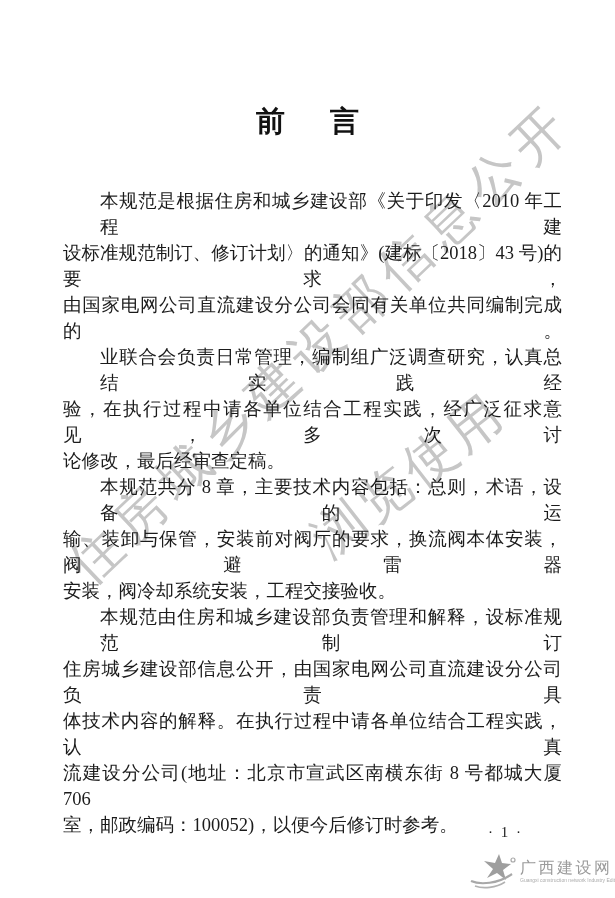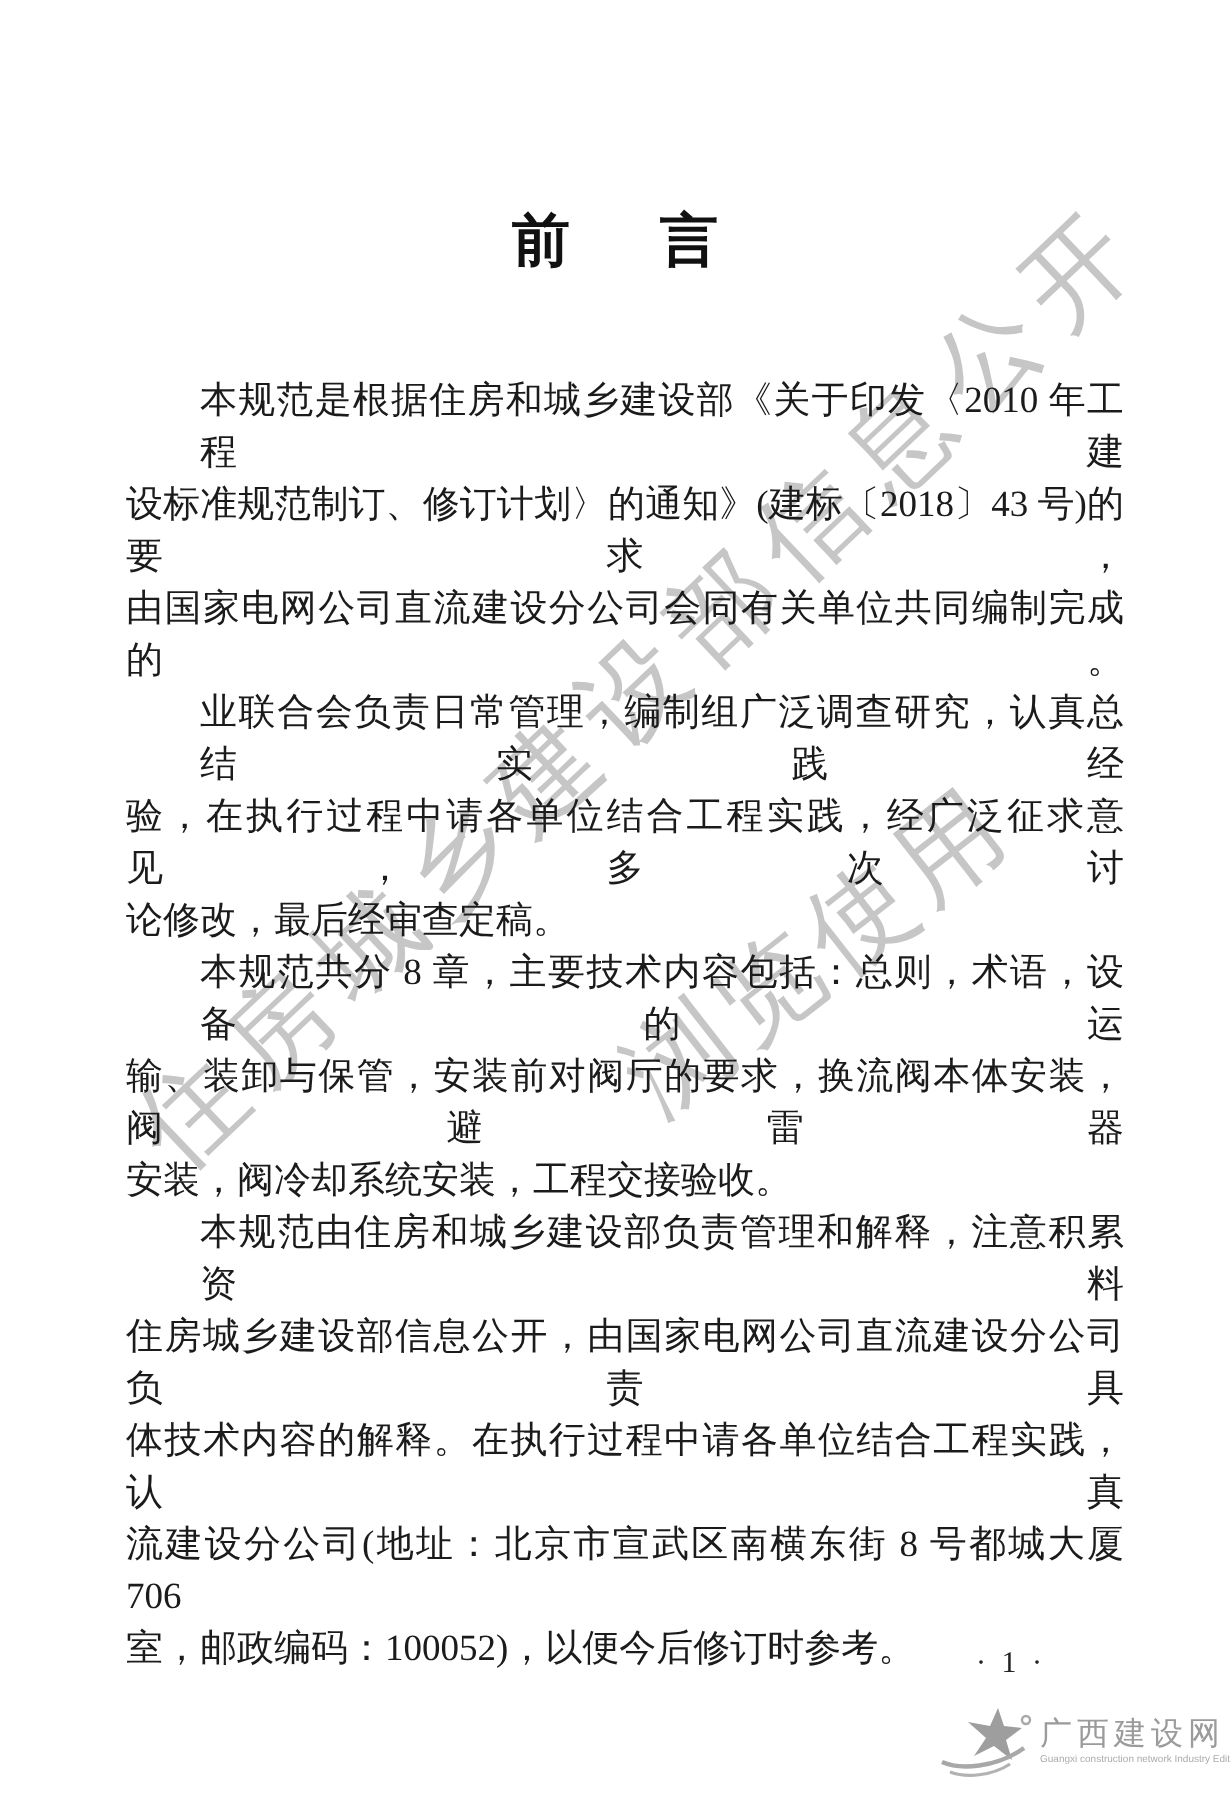--- a/index.html
+++ b/index.html
@@ -83,21 +83,21 @@
   <div class="body-text">
       <div class="line indent fill">本规范是根据住房和城乡建设部《关于印发〈2010 年工程建</div>
       <div class="line flush fill">设标准规范制订、修订计划〉的通知》(建标〔2018〕43 号)的要求，</div>
       <div class="line flush fill">由国家电网公司直流建设分公司会同有关单位共同编制完成的。</div>
       <div class="line indent fill">业联合会负责日常管理，编制组广泛调查研究，认真总结实践经</div>
       <div class="line flush fill">验，在执行过程中请各单位结合工程实践，经广泛征求意见，多次讨</div>
       <div class="line flush">论修改，最后经审查定稿。</div>
       <div class="line indent fill">本规范共分 8 章，主要技术内容包括：总则，术语，设备的运</div>
       <div class="line flush fill">输、装卸与保管，安装前对阀厅的要求，换流阀本体安装，阀避雷器</div>
       <div class="line flush">安装，阀冷却系统安装，工程交接验收。</div>
-      <div class="line indent fill">本规范由住房和城乡建设部负责管理和解释，注意积累资料</div>
+      <div class="line indent fill">本规范由住房和城乡建设部负责管理和解释，设标准规范制订</div>
       <div class="line flush fill">住房城乡建设部信息公开，由国家电网公司直流建设分公司负责具</div>
       <div class="line flush fill">体技术内容的解释。在执行过程中请各单位结合工程实践，认真</div>
       <div class="line flush fill">流建设分公司(地址：北京市宣武区南横东街 8 号都城大厦 706</div>
       <div class="line flush">室，邮政编码：100052)，以便今后修订时参考。</div>
     </div>
 
   <div class="page-number">· 1 ·</div>
 
   <div class="footer-logo">
     <span>

